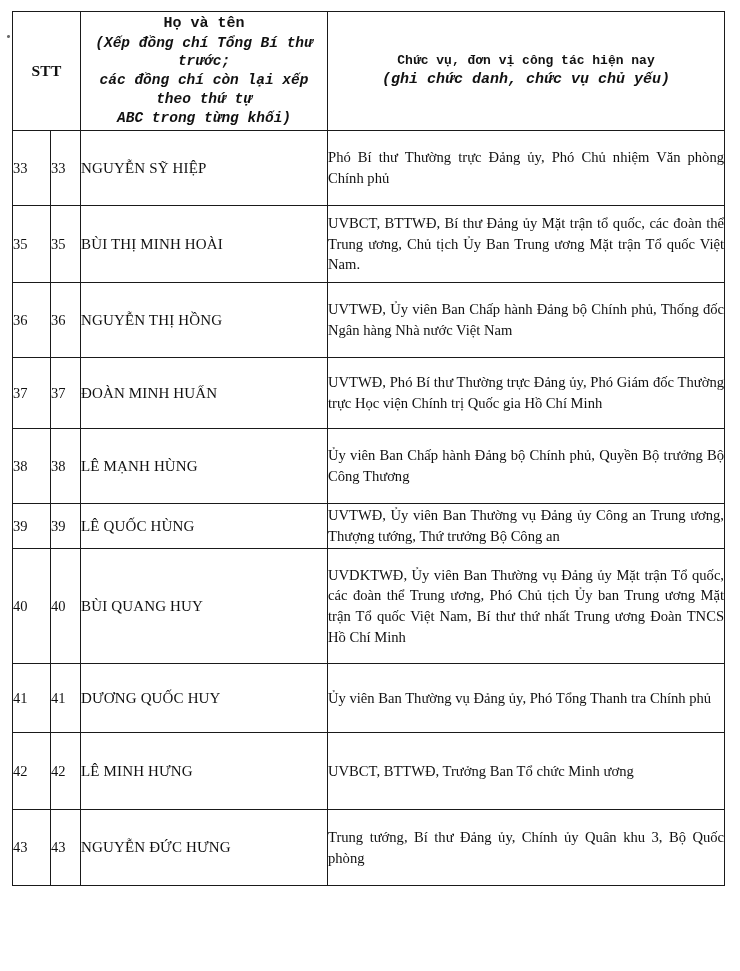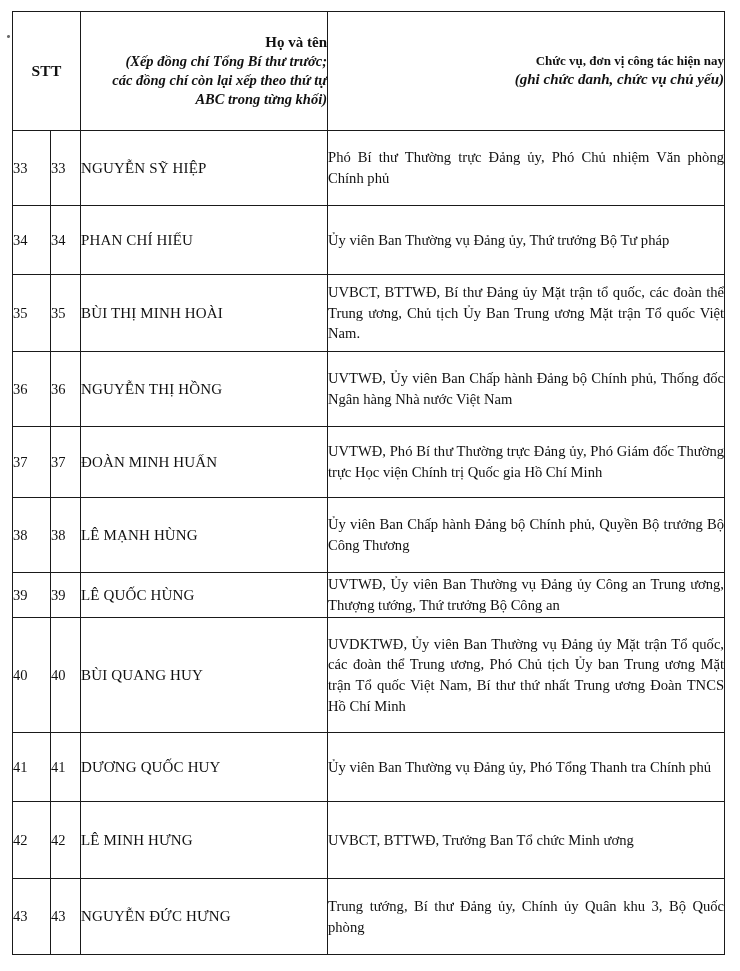--- a/index.html
+++ b/index.html
@@ -65,23 +65,24 @@
     height: 118px;
     vertical-align: middle;
   }
   .hdr-stt {
     text-align: center;
     font-weight: bold;
     font-size: 15.5px;
     letter-spacing: 0.3px;
   }
   .hdr-block {
-    text-align: right;
+    text-align: center;
     line-height: 1.30;
     padding: 0 6px;
+    font-family: Liberation Mono, monospace;
   }
   .hdr-main {
     font-weight: bold;
     font-size: 15px;
     display: block;
   }
   .hdr-sub {
     font-style: italic;
     font-size: 14.5px;
     display: block;
@@ -156,28 +157,20 @@
 
     <tbody>
       <tr class="r33">
         <td class="num">33</td>
         <td class="num">33</td>
         <td class="name">NGUYỄN SỸ HIỆP</td>
         <td class="pos">
             <span class="postext">Phó Bí thư Thường trực Đảng ủy, Phó Chủ nhiệm Văn phòng Chính phủ</span>
           </td>
       </tr>
-      <tr class="r34">
-        <td class="num">34</td>
-        <td class="num">34</td>
-        <td class="name">PHAN CHÍ HIẾU</td>
-        <td class="pos">
-            <span class="postext">Ủy viên Ban Thường vụ Đảng ủy, Thứ trưởng Bộ Tư pháp</span>
-          </td>
-      </tr>
       <tr class="r35">
         <td class="num">35</td>
         <td class="num">35</td>
         <td class="name">BÙI THỊ MINH HOÀI</td>
         <td class="pos">
             <span class="postext">UVBCT, BTTWĐ, Bí thư Đảng ủy Mặt trận tổ quốc, các đoàn thể Trung ương, Chủ tịch Ủy Ban Trung ương Mặt trận Tổ quốc Việt Nam.</span>
           </td>
       </tr>
       <tr class="r36">
         <td class="num">36</td>

